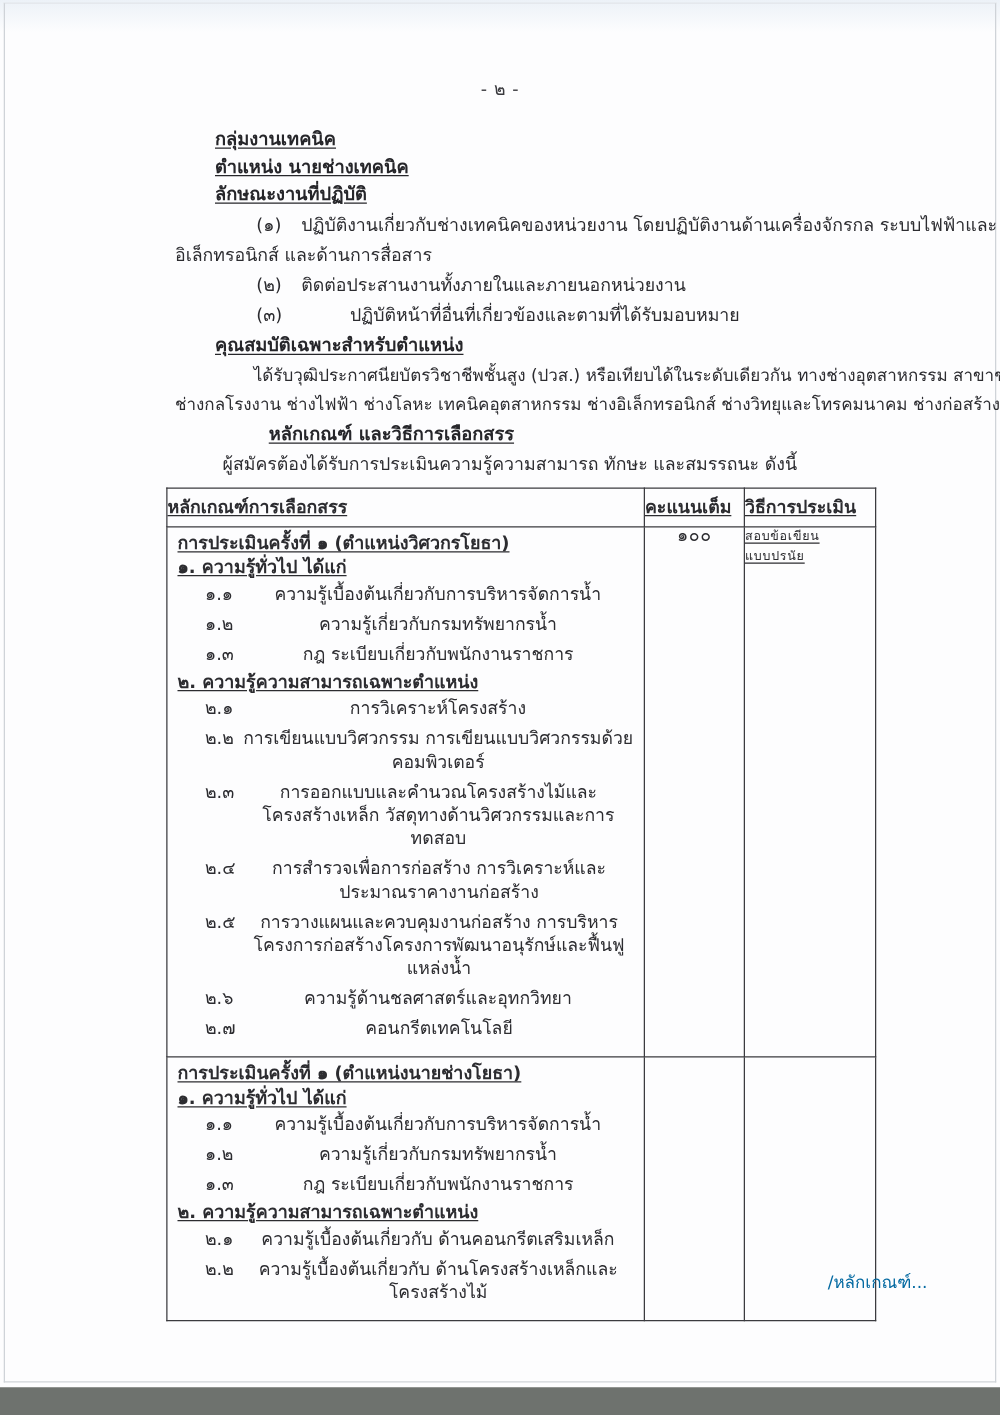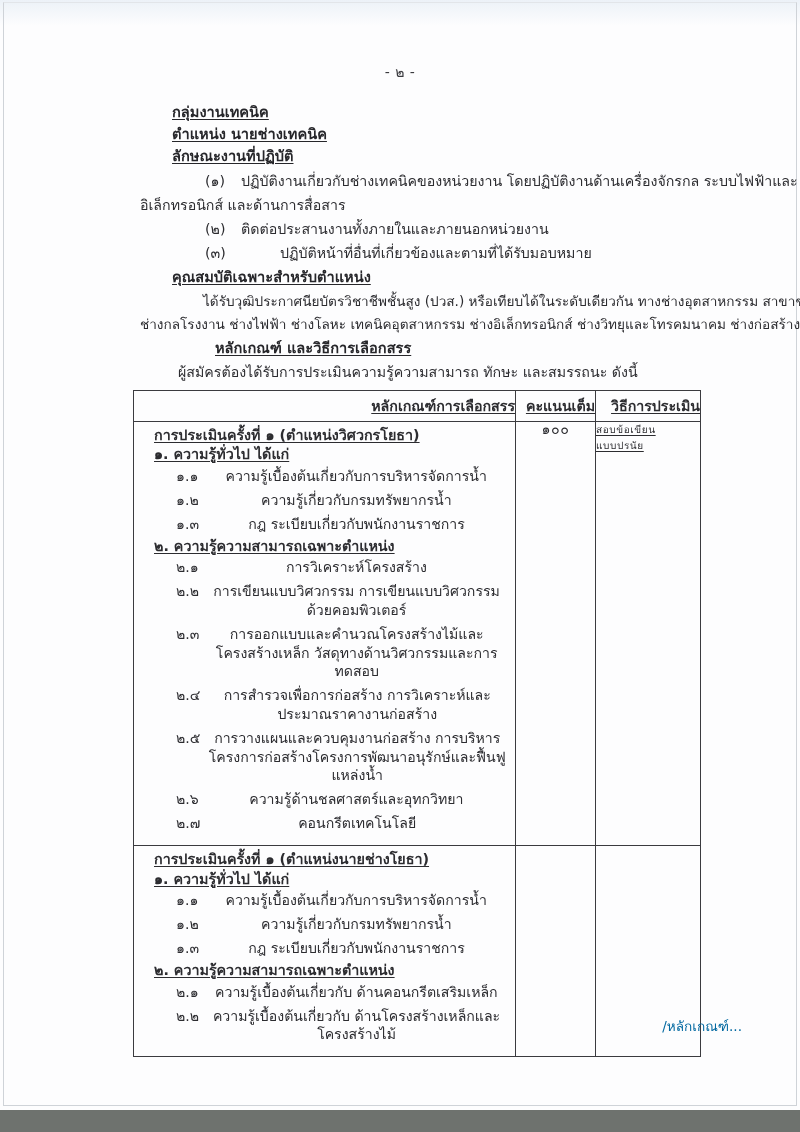--- a/index.html
+++ b/index.html
@@ -105,34 +105,34 @@
   #criteria-table th,
   #criteria-table td {
     border: 1px solid #3b3b3f;
     vertical-align: top;
     padding: 0;
   }
   #criteria-table th {
     height: 30px;
     font-size: 14.2px;
     font-weight: normal;
-    text-align: right;
+    text-align: left;
     vertical-align: middle;
   }
   .th-inner {
     display: inline-block;
     text-decoration: underline;
     text-underline-offset: 2px;
     font-weight: bold;
   }
   .col-criteria { width: 382px; }
   .col-score    { width: 80px;  }
   .col-method   { width: 105px; }
 
-  .cell-pad { padding: 5px 8px 7px 8px; margin-left: 12px; }
+  .cell-pad { padding: 5px 8px 7px 8px; }
 
   .blk-title {
     font-weight: bold;
     text-decoration: underline;
     text-underline-offset: 2px;
     font-size: 14.3px;
     margin: 1px 0 5px 0;
     display: block;
   }
   .grp-title {

